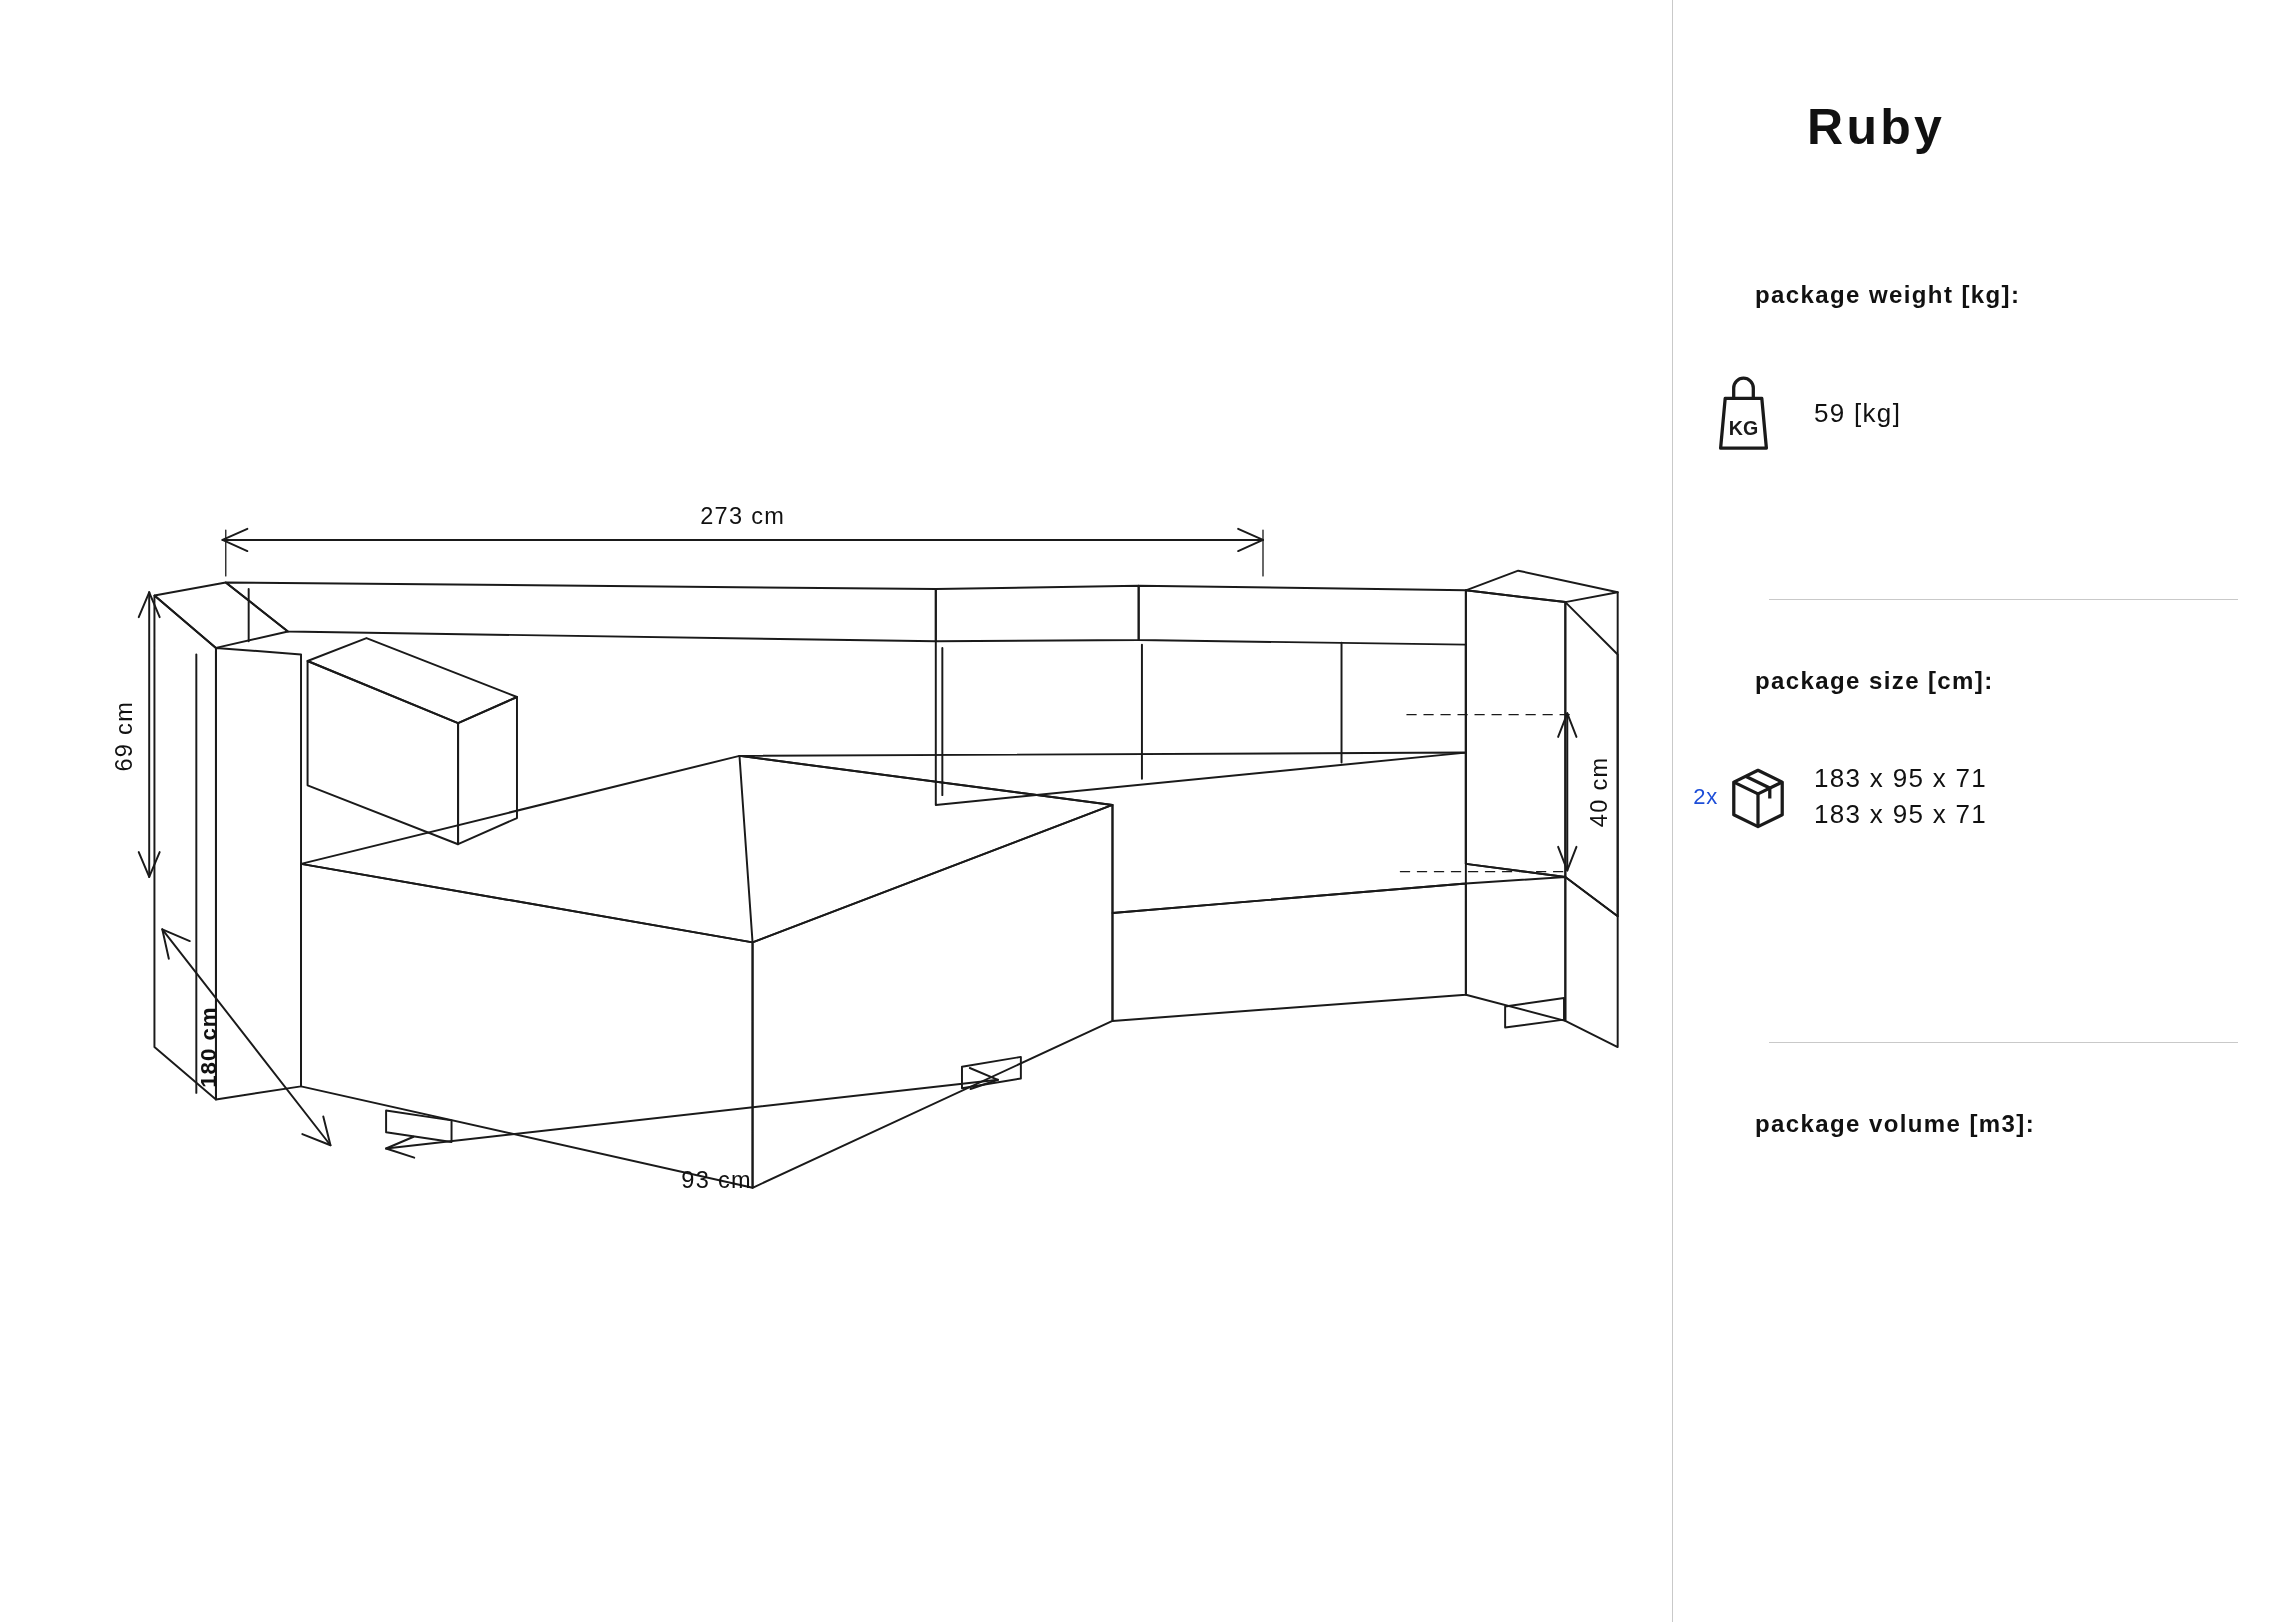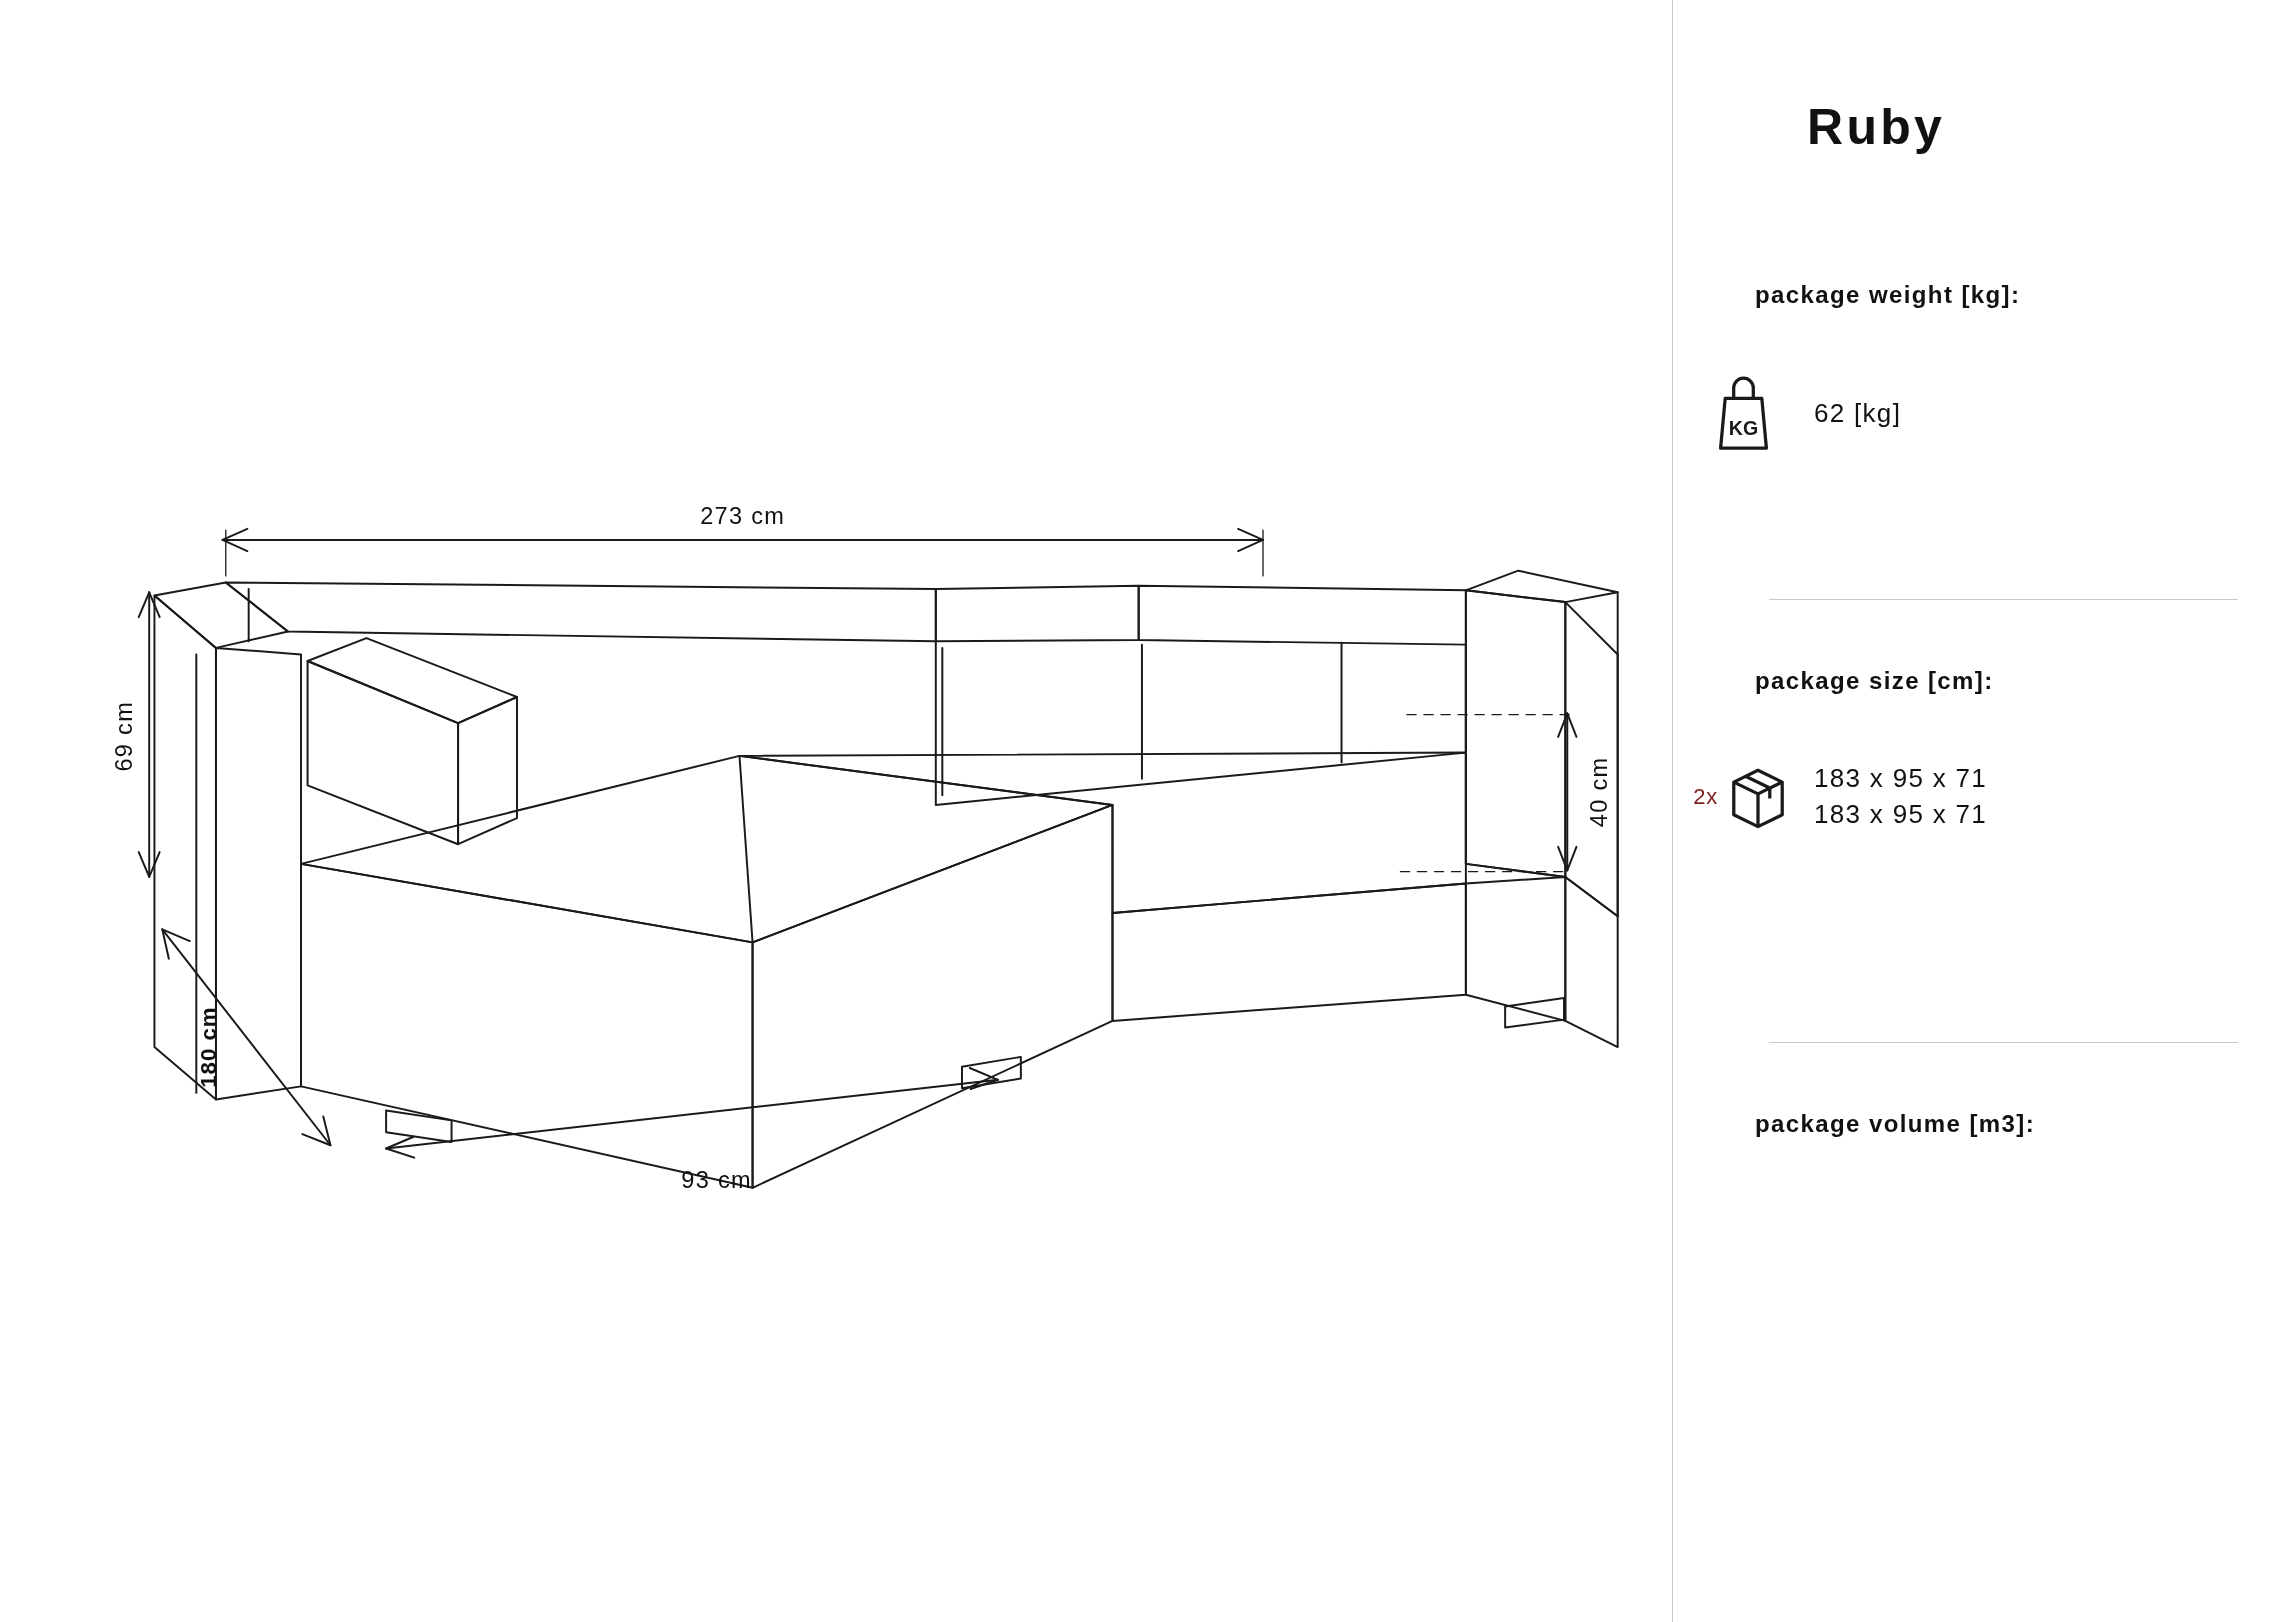--- a/index.html
+++ b/index.html
@@ -113,21 +113,21 @@
     width: 469px;
     height: 1.3px;
     background: #c9c9c9;
   }
   .h-sep.s1 { top: 599px; }
   .h-sep.s2 { top: 1042px; }
 
   .multiplier {
     font-size: 22px;
     letter-spacing: 0.7px;
-    color: #7f1d1d;
+    color: #1d4ed8;
     margin-right: 3.9px;
   }
 
   sup { font-size: 0.62em; }
 </style>
 </head>
 <body>
 
 <div class="sheet">
 
@@ -229,21 +229,21 @@
     <div class="spec-block b1">
       <div class="spec-heading">package weight [kg]:</div>
       <div class="spec-row">
         <div class="spec-icon">
           <svg width="79" height="85" viewBox="0 0 120 130" fill="none" stroke="#1a1a1a" stroke-width="5">
             <path d="M32 42 L88 42 L95 118 L25 118 Z" stroke-linejoin="round"></path>
             <path d="M45 42 L45 26 A15 15 0 0 1 75 26 L75 42" stroke-linecap="round"></path>
             <text x="60" y="98" text-anchor="middle" font-family="Liberation Sans, sans-serif" font-size="30" font-weight="700" fill="#1a1a1a" stroke="none">KG</text>
           </svg>
         </div>
-        <div class="spec-value">62 [kg]</div>
+        <div class="spec-value">59 [kg]</div>
       </div>
     </div>
 
     <div class="h-sep s1"></div>
 
     <div class="spec-block b2">
       <div class="spec-heading">package size [cm]:</div>
       <div class="spec-row">
         <div class="spec-icon">
           <span class="multiplier">2x</span>

